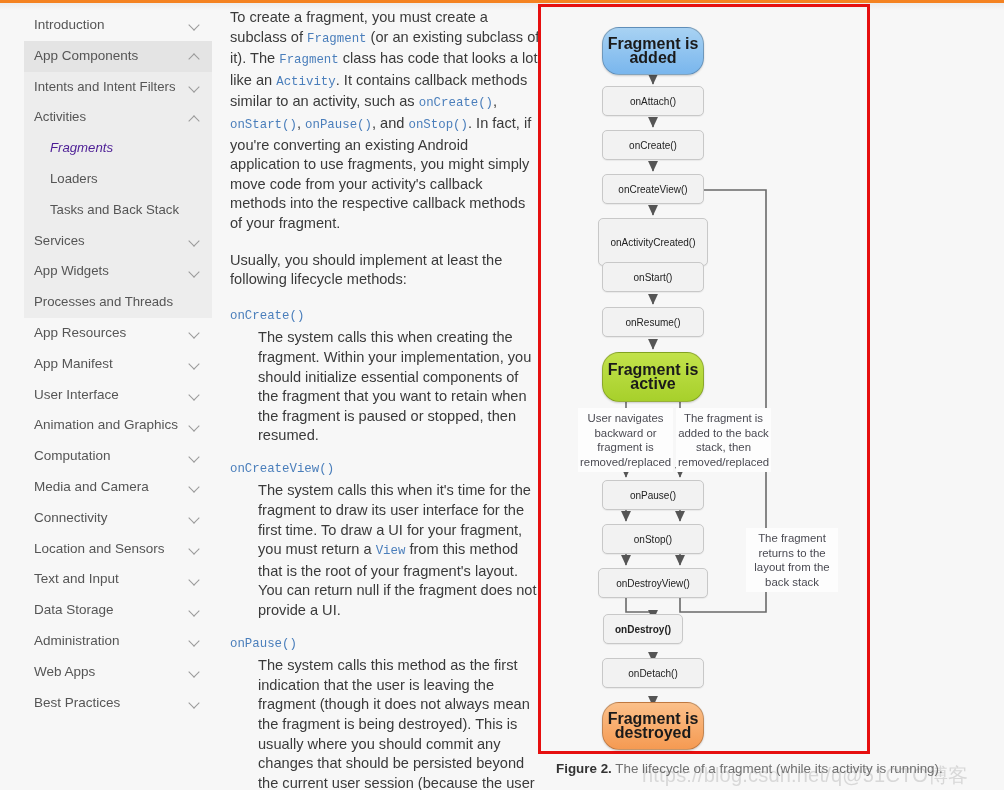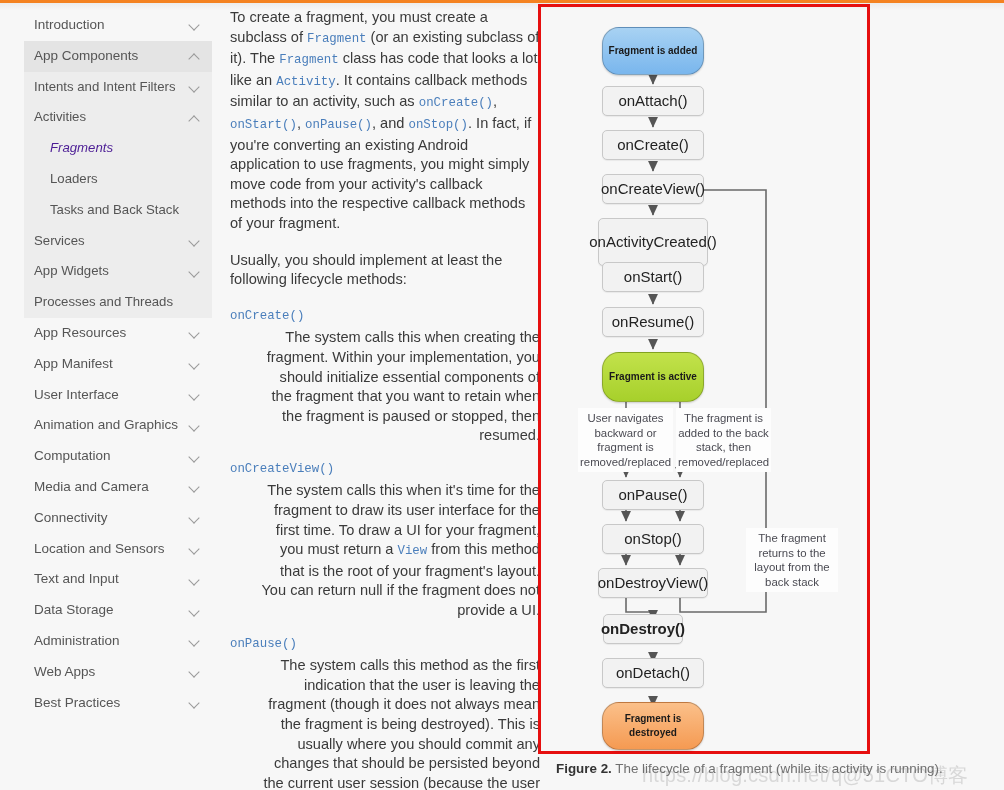--- a/index.html
+++ b/index.html
@@ -60,48 +60,48 @@
     line-height:19.6px;
     color:#3a3a3a;
   }
   #article p { margin:0 0 17px 0; }
   code, .code {
     font-family:"Liberation Mono", monospace;
     font-size:12.4px;
     color:#4a7ebb;
   }
   .dt { font-family:"Liberation Mono", monospace; font-size:12.4px; color:#4a7ebb; margin:0 0 2px 0; }
-  .dd { margin:0 0 14px 0; padding-left:28px;text-align:right; }
+  .dd { margin:0 0 14px 0; padding-left:28px; }
 
   
   #redbox {
     position:absolute; left:538px; top:4px; width:332px; height:750px;
     border:3px solid #e60f0f;
   }
   #figure {
     position:absolute; left:538px; top:0px; width:340px; height:790px;
   }
   .node {
     position:absolute;
     background:#f2f2f2;
     border:1px solid #c8c8c8;
     border-radius:5px;
     text-align:center;
     color:#222;
-    font-size:15px;
+    font-size:10px;
     line-height:1.1;
     display:flex; align-items:center; justify-content:center;
     box-shadow:0 1px 1px rgba(0,0,0,.06);
   }
   .term {
     position:absolute;
     border-radius:17px;
     text-align:center;
     font-weight:bold;
-    font-size:10px;
+    font-size:16px;
     line-height:14px;
     color:#1a1a1a;
     display:flex; align-items:center; justify-content:center;
     border:1px solid rgba(0,0,0,.22);
     box-shadow:0 1px 2px rgba(0,0,0,.18);
   }
   .term.blue   { background:linear-gradient(#a8d2f3,#79b6ed); }
   .term.green  { background:linear-gradient(#c2e24b,#a7d02b); }
   .term.orange { background:linear-gradient(#fbc08a,#f59a52); }
   .anno {

